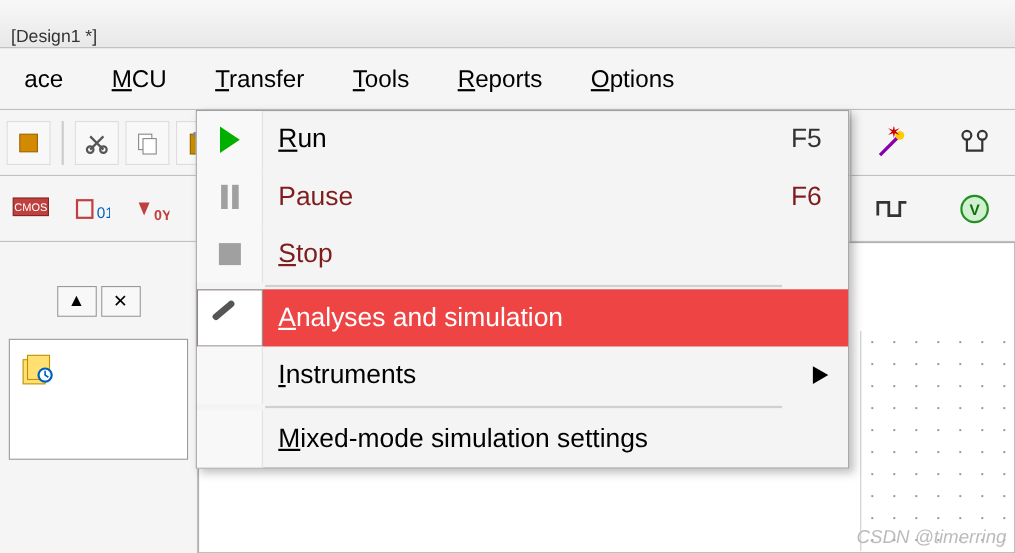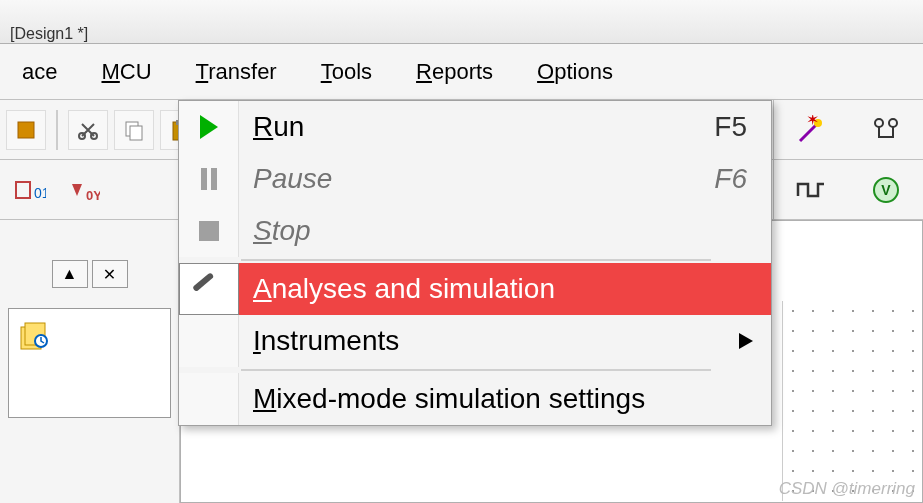--- a/index.html
+++ b/index.html
@@ -21,26 +21,26 @@
   
   .workspace { display: flex; height: calc(100% - 220px); }
   .side-panel { width: 180px; background: #f5f5f5; border-right: 1px solid #c0c0c0; padding: 40px 8px 8px 8px; }
   .panel-ctrl { display: flex; gap: 4px; margin-bottom: 20px; justify-content: center; }
   .panel-btn { width: 36px; height: 28px; background: #f8f8f8; border: 1px solid #999; display: flex; align-items: center; justify-content: center; font-size: 16px; }
   .panel-body { background: #fff; border: 1px solid #999; height: 110px; padding: 8px; }
   
   .canvas { flex: 1; background: #fff; border: 1px solid #b0b0b0; position: relative; }
   .dot-grid { position: absolute; right: 0; top: 80px; width: 140px; height: 200px; background-image: radial-gradient(circle, #999 1px, transparent 1px); background-size: 20px 20px; border-left: 1px solid #ccc; }
   
-  .dropdown { position: absolute; left: 178px; top: 100px; width: 594px; background: #f4f4f4; border: 1px solid #a0a0a0; box-shadow: 4px 4px 8px rgba(0,0,0,0.25); z-index: 100; font-size: 28px; }
+  .dropdown { position: absolute; left: 178px; top: 100px; width: 594px; background: #f4f4f4; border: 1px solid #a0a0a0; box-shadow: 4px 4px 8px rgba(0,0,0,0.25); z-index: 100; font-size: 24px; }
   .dd-item { display: flex; align-items: center; height: 52px; padding: 0; }
   .dd-icon { width: 60px; height: 100%; display: flex; align-items: center; justify-content: center; background: #f8f8f8; border-right: 1px solid #e0e0e0; }
   .dd-label { flex: 1; padding: 0 14px; color: #000; }
   .dd-shortcut { padding: 0 24px; color: #333; }
-  .dd-item.disabled .dd-label, .dd-item.disabled .dd-shortcut { color: #737373; font-style: italic; }
+  .dd-item.disabled .dd-label, .dd-item.disabled .dd-shortcut { color: #7f1d1d; }
   .dd-item.highlighted { background: #ef4444; color: #fff; }
   .dd-item.highlighted .dd-label { color: #fff; }
   .dd-item.highlighted .dd-icon { background: #fff; border: 1px solid #888; }
   .dd-sep { height: 2px; margin: 2px 60px 2px 62px; background: #d0d0d0; }
   .dd-arrow { padding: 0 18px; }
   
   .watermark { position: absolute; right: 8px; bottom: 4px; font-size: 17px; color: #bbb; font-style: italic; z-index: 200; }
   
   .right-tools { position: absolute; right: 0; top: 100px; width: 150px; height: 120px; background: #f5f5f5; border-left: 1px solid #c0c0c0; display: flex; flex-direction: column; }
   .right-row { display: flex; height: 60px; align-items: center; justify-content: space-around; border-bottom: 1px solid #c0c0c0; }
@@ -94,20 +94,26 @@
       <svg width="24" height="24">
         <rect x="5" y="4" width="14" height="18" fill="#c89000" stroke="#906000"></rect>
         <rect x="8" y="2" width="8" height="5" fill="#888"></rect>
       </svg>
     </div>
 </div>
 
 <div class="toolbar2">
   <div class="comp-btn">
       <svg width="36" height="28">
+        <rect x="2" y="4" width="32" height="16" fill="#c04040" stroke="#802020"></rect>
+        <text x="18" y="16" font-size="10" fill="#fff" text-anchor="middle">CMOS</text>
+      </svg>
+    </div>
+  <div class="comp-btn">
+      <svg width="36" height="28">
         <rect x="6" y="6" width="14" height="16" fill="none" stroke="#c04040" stroke-width="2"></rect>
         <text x="24" y="22" font-size="14" fill="#0060c0">01</text>
       </svg>
     </div>
   <div class="comp-btn">
       <svg width="36" height="28">
         <path d="M8 8 L18 8 L13 20 Z" fill="#c04040"></path>
         <text x="22" y="24" font-size="13" fill="#c04040" font-weight="bold">0Y</text>
       </svg>
     </div>

